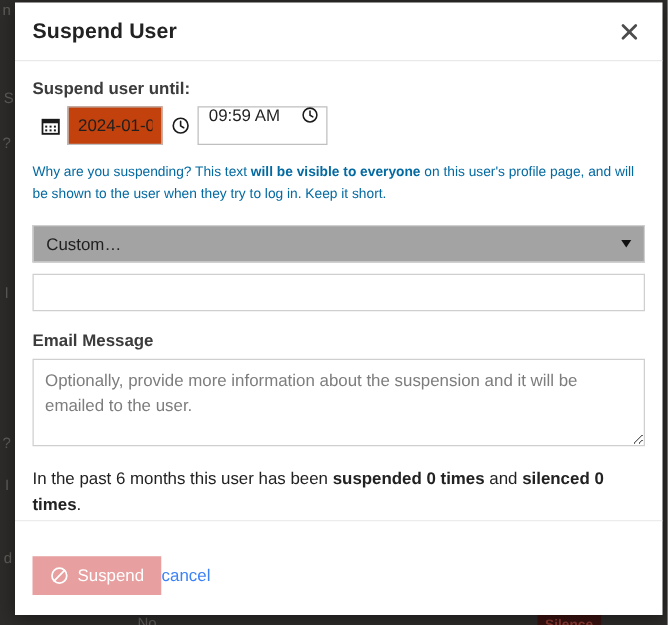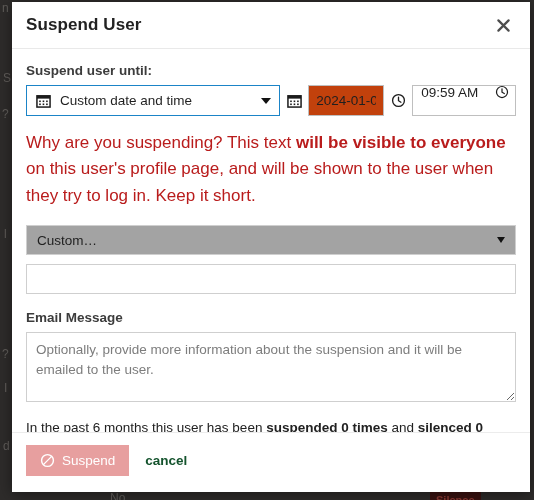--- a/index.html
+++ b/index.html
@@ -178,23 +178,23 @@
   .time-wrap .clock-inner {
     flex: 0 0 auto;
     display: flex;
     align-items: center;
     color: #1b1b1b;
     cursor: pointer;
   }
 
   
   .help-text {
-    font-size: 17px;
+    font-size: 11px;
     line-height: 1.55;
-    color: #b91c1c;
+    color: #0369a1;
     margin-bottom: 16px;
   }
   .help-text b { font-weight: bold; }
 
   
   .reason-select {
     width: 100%;
     height: 30px;
     border: 1px solid #cfcfcf;
     background: #a3a3a3;
@@ -251,45 +251,43 @@
     font-size: 13.5px;
     line-height: 1.55;
     color: #222222;
   }
   .stats-text b { font-weight: bold; }
 
   
   .modal-footer {
     flex: 0 0 auto;
     border-top: 1px solid #ececec;
-    padding: 12px 14px 16px 14px;
-    display: flex;
-    align-items: center;
-    gap: 16px;
+    padding: 28px 14px 16px 14px;
+    display: flex;
+    align-items: center;
   }
   .suspend-btn {
     background: #e79f9f;
     border: 0;
     color: #ffffff;
     font-family: "Liberation Sans", sans-serif;
     font-size: 13.5px;
     height: 31px;
     padding: 0 14px;
     display: inline-flex;
     align-items: center;
     gap: 7px;
     cursor: default;
   }
   .suspend-btn .ban-icon { display: flex; align-items: center; }
   .cancel-link {
-    color: #14532d;
+    color: #3b82f6;
     font-size: 13.5px;
     text-decoration: none;
     cursor: pointer;
-    font-weight: bold;
   }
 </style>
 </head>
 <body>
 
 <div id="backdrop">
     <span class="bg-glyph" style="left: 2px; top: 2px;">n</span>
     <span class="bg-glyph" style="left: 19px; top: 16px; text-decoration: underline;">at</span>
     <span class="bg-glyph" style="left: 3px; top: 72px;">S</span>
     <span class="bg-glyph" style="left: 2px; top: 108px;">?</span>
@@ -312,36 +310,20 @@
     </div>
   </div>
 
   <div class="modal-body">
 
     
     <label class="field-label">Suspend user until:</label>
 
     <div class="until-row">
 
-      <div class="custom-select">
-        <span style="display:flex;align-items:center;">
-          <svg width="15" height="15" viewBox="0 0 16 16" aria-hidden="true">
-            <rect x="1" y="3" width="14" height="12" fill="none" stroke="#1b1b1b" stroke-width="1.6"></rect>
-            <rect x="1" y="3" width="14" height="3" fill="#1b1b1b"></rect>
-            <rect x="3.4" y="8" width="1.7" height="1.7" fill="#1b1b1b"></rect>
-            <rect x="7.1" y="8" width="1.7" height="1.7" fill="#1b1b1b"></rect>
-            <rect x="10.8" y="8" width="1.7" height="1.7" fill="#1b1b1b"></rect>
-            <rect x="3.4" y="11.2" width="1.7" height="1.7" fill="#1b1b1b"></rect>
-            <rect x="7.1" y="11.2" width="1.7" height="1.7" fill="#1b1b1b"></rect>
-            <rect x="10.8" y="11.2" width="1.7" height="1.7" fill="#1b1b1b"></rect>
-          </svg>
-        </span>
-        <span class="sel-label">Custom date and time</span>
-        <span class="caret"></span>
-      </div>
 
       <div class="icon-btn">
         <svg width="15" height="15" viewBox="0 0 16 16" aria-hidden="true">
           <rect x="1" y="3" width="14" height="12" fill="none" stroke="#1b1b1b" stroke-width="1.6"></rect>
           <rect x="1" y="3" width="14" height="3" fill="#1b1b1b"></rect>
           <rect x="3.4" y="8" width="1.7" height="1.7" fill="#1b1b1b"></rect>
           <rect x="7.1" y="8" width="1.7" height="1.7" fill="#1b1b1b"></rect>
           <rect x="10.8" y="8" width="1.7" height="1.7" fill="#1b1b1b"></rect>
           <rect x="3.4" y="11.2" width="1.7" height="1.7" fill="#1b1b1b"></rect>
           <rect x="7.1" y="11.2" width="1.7" height="1.7" fill="#1b1b1b"></rect>

